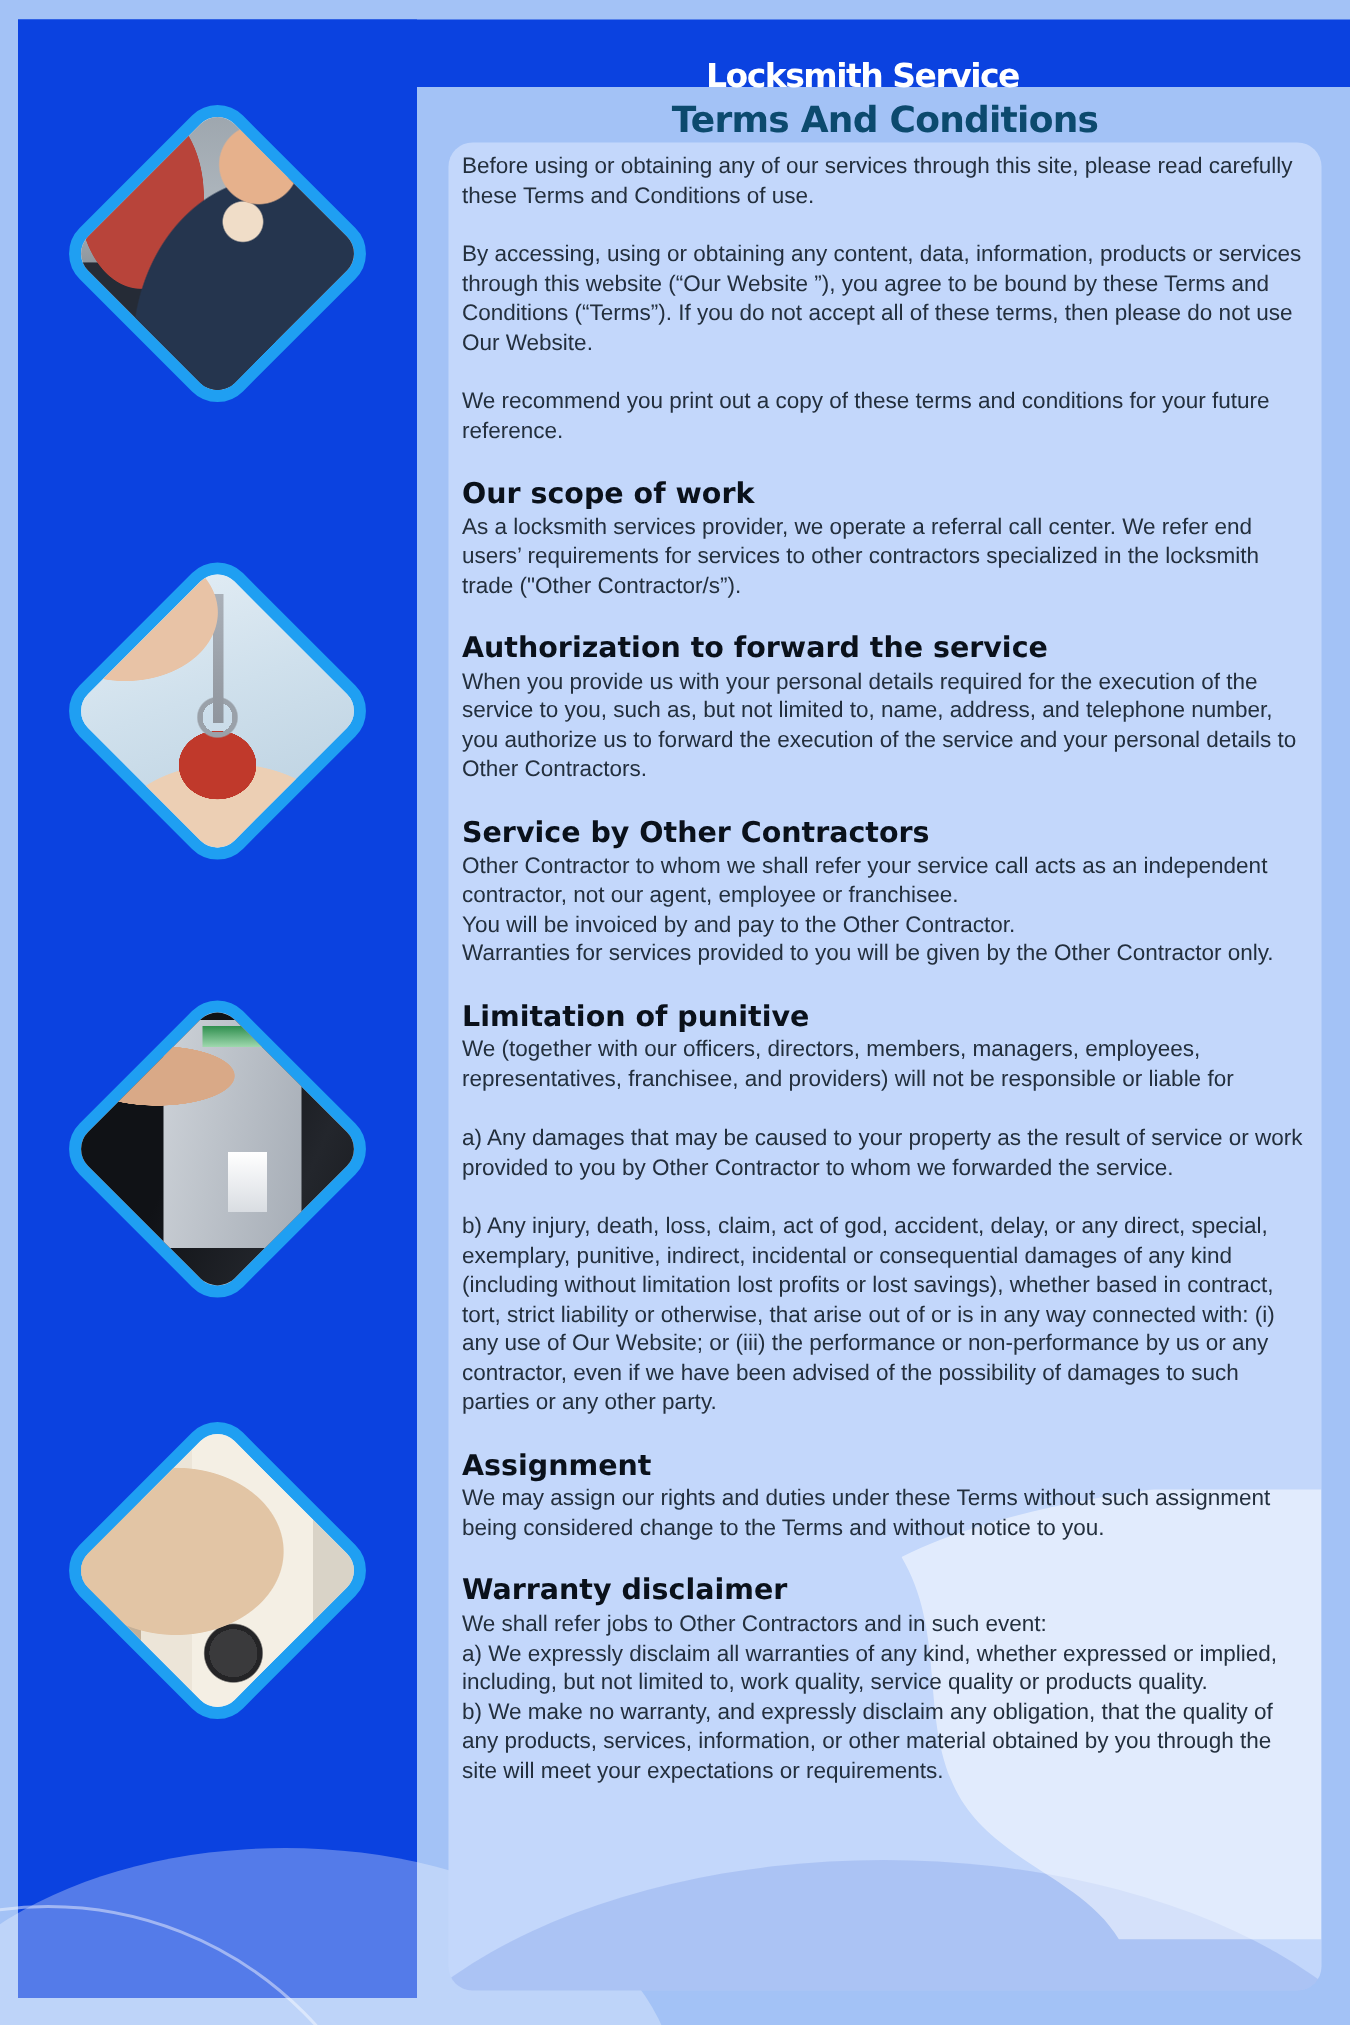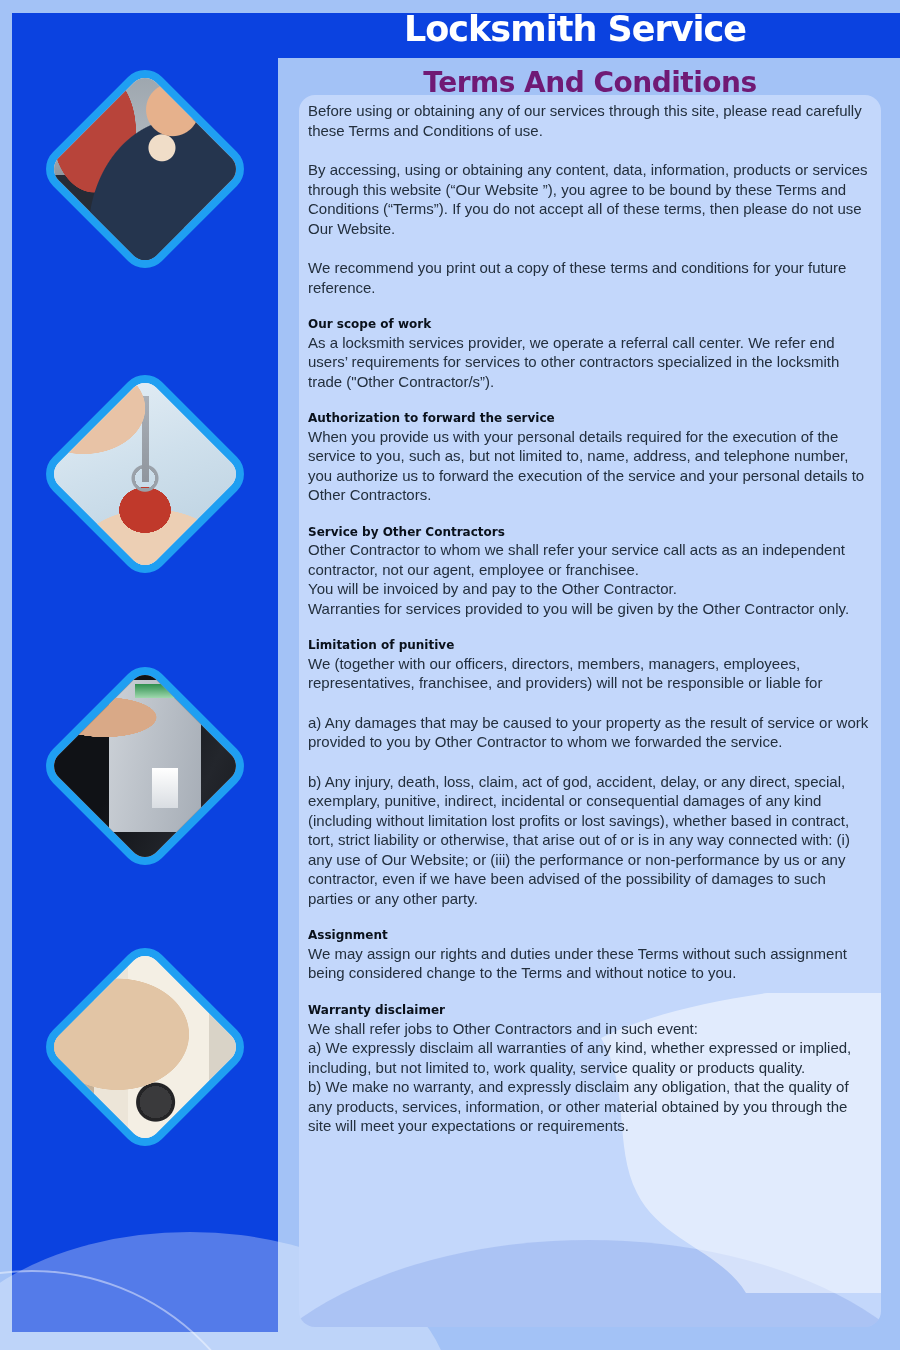--- a/index.html
+++ b/index.html
@@ -3,23 +3,23 @@
 <meta charset="utf-8">
 <style>
   html,body{margin:0;padding:0;}
   body{width:900px;height:1350px;font-family:"Liberation Sans",sans-serif;}
   .page{position:relative;width:900px;height:1350px;background:#a3c2f6;overflow:hidden;}
 
   
   .header-bar{position:absolute;left:12px;top:13px;width:888px;height:45px;background:#0b42e0;}
   .sidebar{position:absolute;left:12px;top:13px;width:266px;height:1319px;background:#0b42e0;}
 
-  .app-title{position:absolute;left:250px;top:6px;width:650px;height:45px;
+  .app-title{position:absolute;left:250px;top:29px;width:650px;height:45px;
     display:flex;align-items:center;justify-content:center;
-    font-family:"DejaVu Sans",sans-serif;font-weight:bold;font-size:35px;letter-spacing:-1px;color:#ffffff;}
+    font-family:"DejaVu Sans",sans-serif;font-weight:bold;font-size:22px;letter-spacing:-1px;color:#ffffff;}
 
   
   .corner-blob{position:absolute;left:-70px;top:1232px;width:520px;height:320px;border-radius:50%;
     background:rgba(255,255,255,0.30);}
   .corner-arc{position:absolute;left:-210px;top:1270px;width:480px;height:480px;border-radius:50%;
     border:2px solid rgba(255,255,255,0.45);background:transparent;}
 
   
   .diamond{position:absolute;left:68px;width:154px;height:154px;box-sizing:border-box;
     border:8px solid #1f9ff2;border-radius:24px;transform:rotate(45deg);overflow:hidden;background:#dfe8f2;}
@@ -52,30 +52,30 @@
     background-size:auto,40px 14px,26px 40px,92px 152px,cover;
     background-position:0 0,56% 12%,61% 63%,58% 34%,0 0;}
   .art4{background-image:
     radial-gradient(ellipse 72px 56px at 37% 44%, #e2c5a5 0 99%, rgba(0,0,0,0) 100%),
     radial-gradient(circle at 55% 76%, #3a3a3c 0 16px, #242426 16px 19px, rgba(0,0,0,0) 20px),
     radial-gradient(circle at 59% 44%, #4b4b4f 0 9px, rgba(0,0,0,0) 10px),
     linear-gradient(90deg, #c3b098 0 26%, #ece5d8 26% 42%, #f4efe4 42% 80%, #d9d3c7 80% 100%);}
 
   
   .terms-title{position:absolute;left:299px;top:66px;width:582px;text-align:center;
-    font-family:"DejaVu Sans",sans-serif;font-weight:bold;font-size:28px;letter-spacing:-0.5px;color:#701a75;}
+    font-family:"DejaVu Sans",sans-serif;font-weight:bold;font-size:24px;letter-spacing:-0.5px;color:#0c4a6e;}
   .panel{position:absolute;left:299px;top:95px;width:582px;height:1232px;border-radius:16px;
     background:#c3d7fb;overflow:hidden;}
   .panel .swoosh{position:absolute;right:0;top:898px;width:280px;height:300px;}
   .panel .bottom-tint{position:absolute;left:-80px;top:1145px;width:740px;height:420px;border-radius:50%;
     background:rgba(110,145,225,0.28);}
   .panel .text{position:relative;z-index:2;padding:6px 9px 0 9px;
     font-size:15px;line-height:1.3;color:#232f3d;}
   .section{margin:0 0 20px 0;}
-  .section h3{margin:0;font-family:"DejaVu Sans",sans-serif;font-size:12px;line-height:1.3;
+  .section h3{margin:0;font-family:"DejaVu Sans",sans-serif;font-size:19px;line-height:1.3;
     font-weight:bold;color:#0a111b;}
   .section p{margin:0;white-space:pre-line;}
 </style>
 </head>
 <body>
 
 <div class="page">
 
   <div class="header-bar"></div>
   <div class="sidebar"></div>

